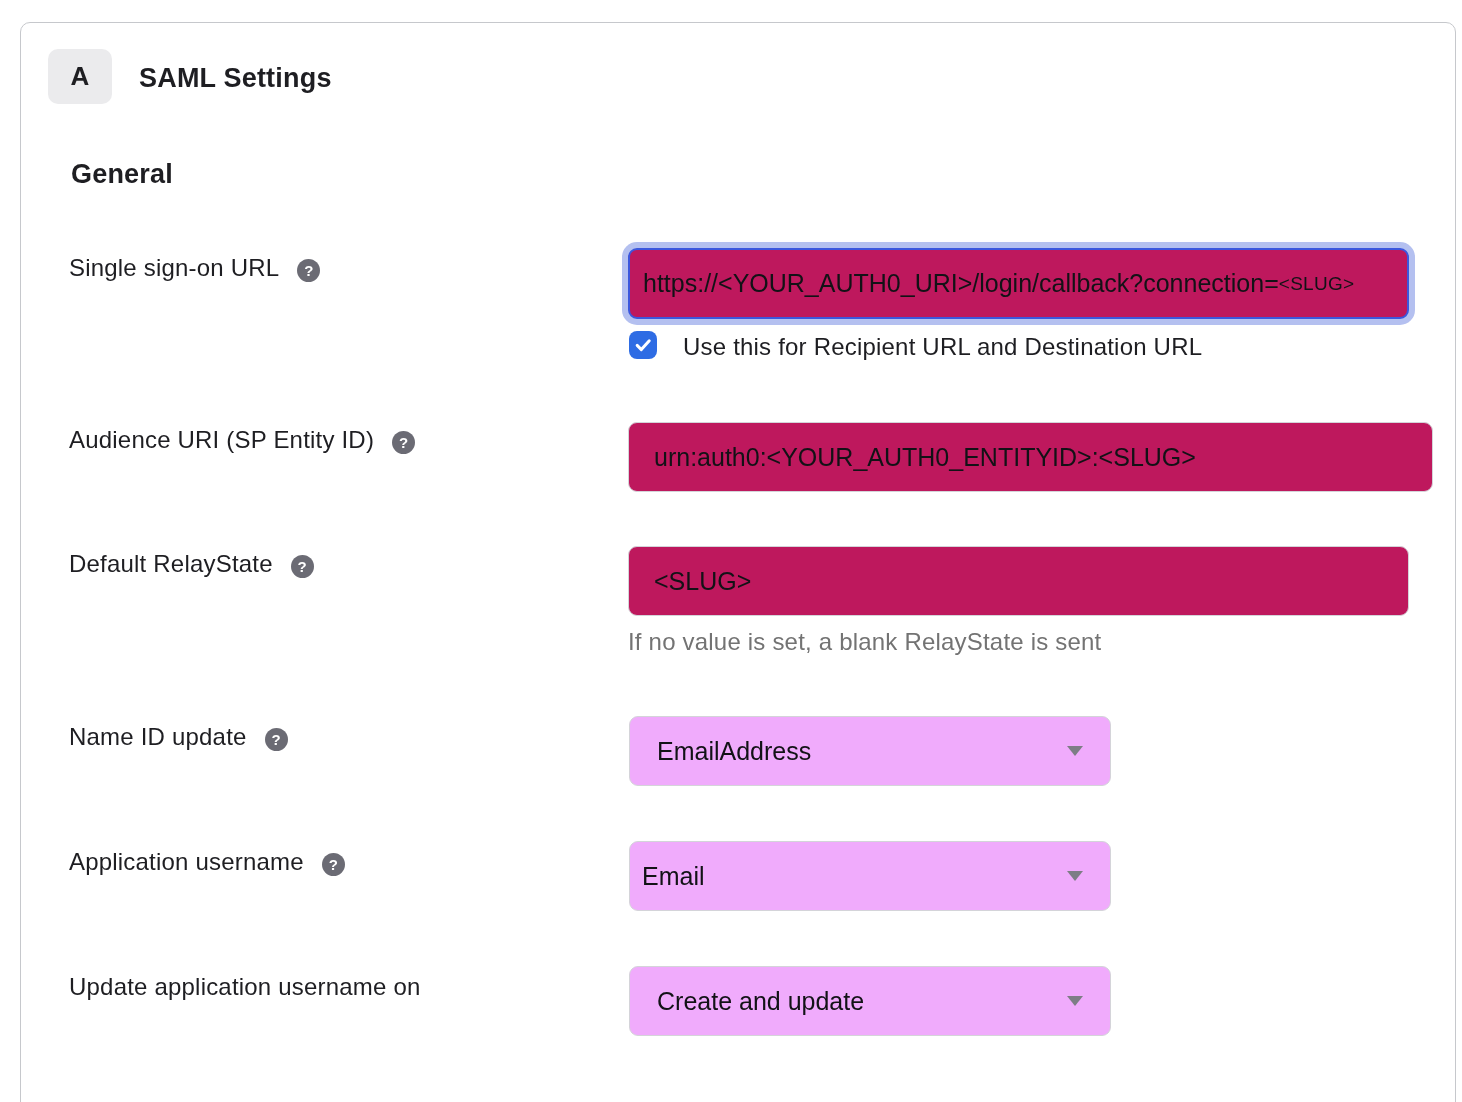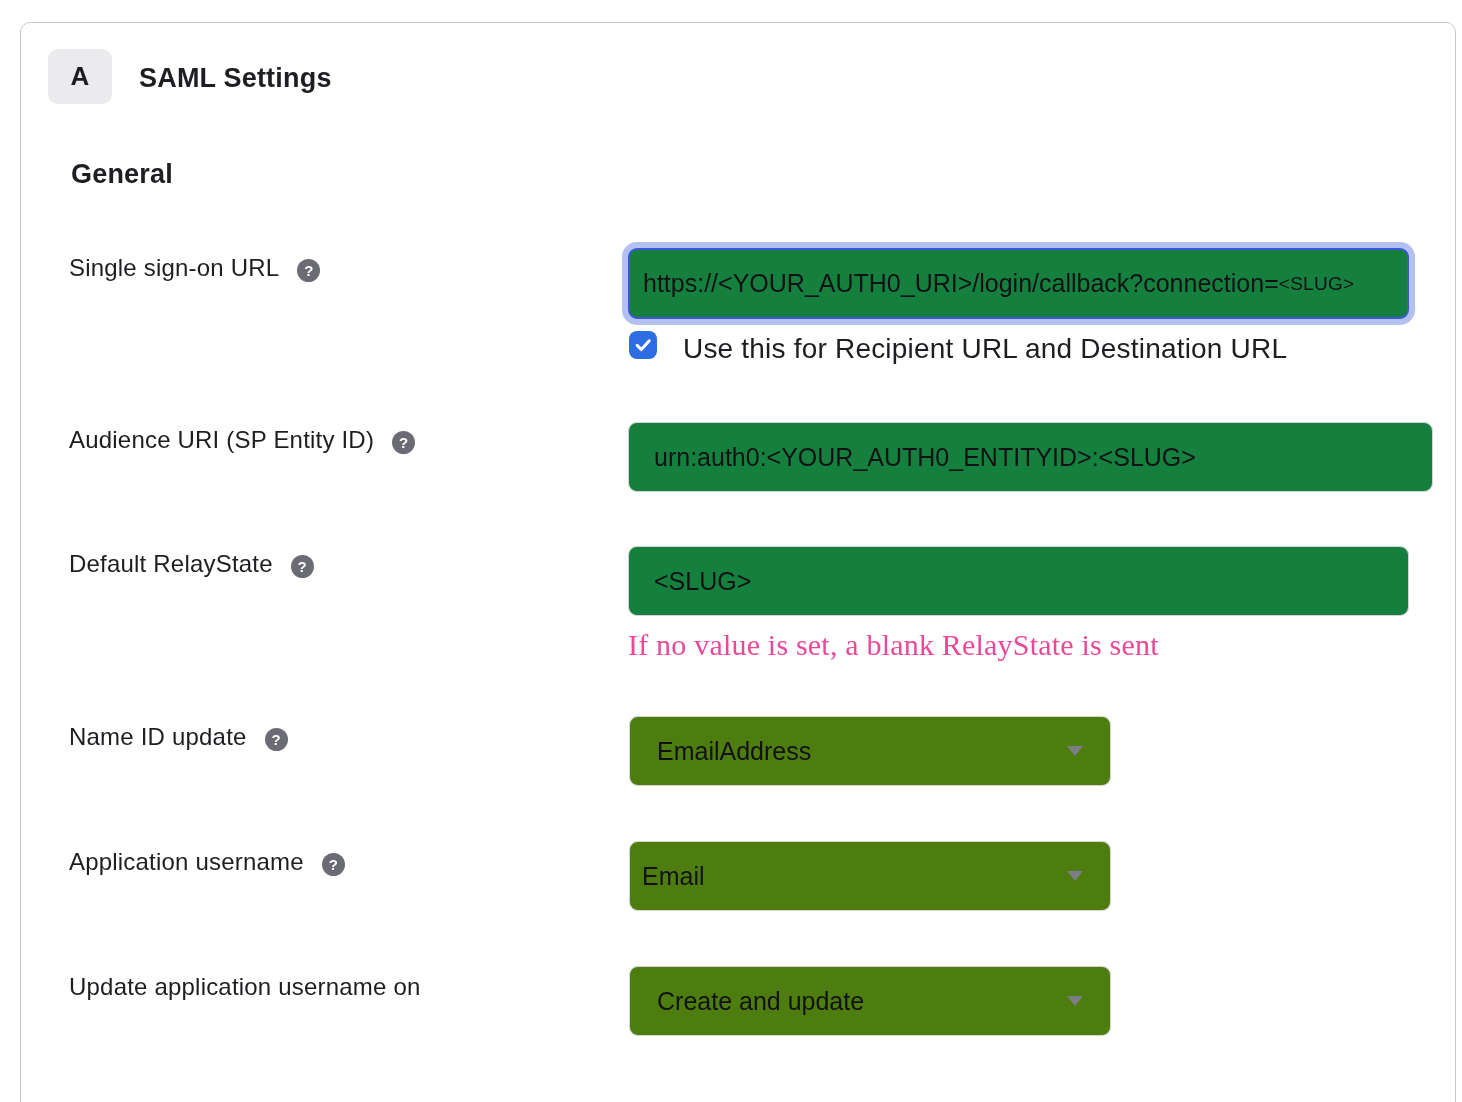--- a/index.html
+++ b/index.html
@@ -62,57 +62,56 @@
     background: #6b6b74;
     color: #ffffff;
     font-size: 15px; font-weight: bold;
     display: flex; align-items: center; justify-content: center;
     flex: 0 0 auto;
     cursor: default;
   }
 
   
   .text-input {
-    background: #15803d;
+    background: #be185d;
     border: 1.5px solid #d4d4d9;
     border-radius: 9px;
     box-sizing: border-box;
     display: flex; align-items: center;
     font-size: 25px;
     color: #121216;
     white-space: nowrap;
     overflow: hidden;
   }
   .text-input.focused {
     border: 2.5px solid #3c57dd;
     box-shadow: 0 0 0 6px #b4c0f0;
   }
   .slug-small { font-size: 19px; letter-spacing: 0.3px; }
 
   .hint-text {
-    font-size: 30px;
-    color: #ec4899;
-    letter-spacing: 0.2px;
-    font-family: Liberation Serif, serif;
+    font-size: 24px;
+    color: #737373;
+    letter-spacing: 0.2px;
   }
 
   
   .checkbox {
     width: 28px; height: 28px;
     background: #2e6ce4;
     border-radius: 8px;
     display: flex; align-items: center; justify-content: center;
     cursor: pointer;
   }
   .checkbox svg { display: block; }
-  .checkbox-label { font-size: 28px; letter-spacing: 0.2px; }
+  .checkbox-label { font-size: 24px; letter-spacing: 0.2px; }
 
   
   .select-box {
-    background: #4d7c0f;
+    background: #f0abfc;
     border: 1.5px solid #d4d4d9;
     border-radius: 9px;
     box-sizing: border-box;
     width: 482px; height: 70px;
     display: flex; align-items: center;
     padding: 0 27px;
     font-size: 25px;
     color: #121216;
     cursor: pointer;
   }

